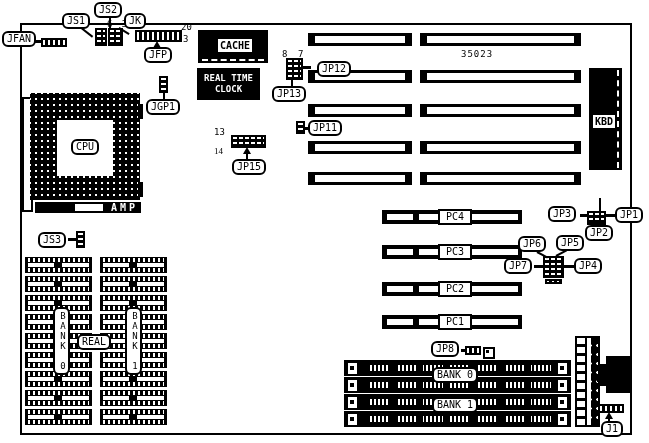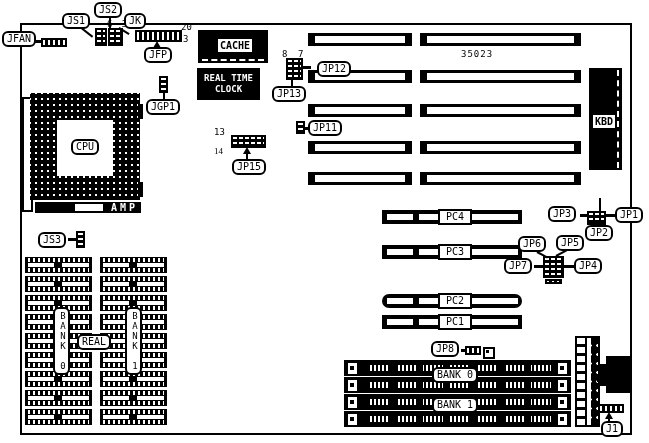--- a/index.html
+++ b/index.html
@@ -239,21 +239,21 @@
         <div class="pd" style="left: 37px; width: 20px;"></div>
         <div class="pcl" style="">PC4</div>
         <div class="pd" style="left: 89px; width: 47px;"></div>
       </div>
       <div class="pci" style="top: 245px;">
         <div class="pd" style="left: 5px; width: 26px;"></div>
         <div class="pd" style="left: 37px; width: 20px;"></div>
         <div class="pcl" style="">PC3</div>
         <div class="pd" style="left: 89px; width: 47px;"></div>
       </div>
-      <div class="pci" style="top: 294px; border-radius: 7px;">
+      <div class="pci" style="top: 282px;">
         <div class="pd" style="left: 5px; width: 26px;"></div>
         <div class="pd" style="left: 37px; width: 20px;"></div>
         <div class="pcl" style="">PC2</div>
         <div class="pd" style="left: 89px; width: 47px;"></div>
       </div>
       <div class="pci" style="top: 315px;">
         <div class="pd" style="left: 5px; width: 26px;"></div>
         <div class="pd" style="left: 37px; width: 20px;"></div>
         <div class="pcl" style="">PC1</div>
         <div class="pd" style="left: 89px; width: 47px;"></div>

